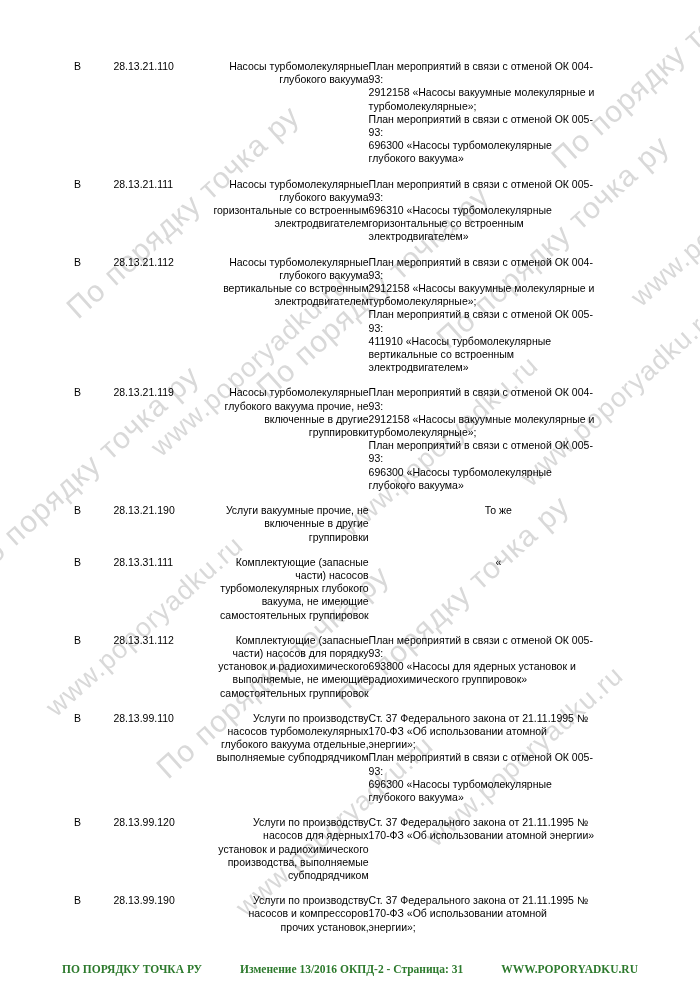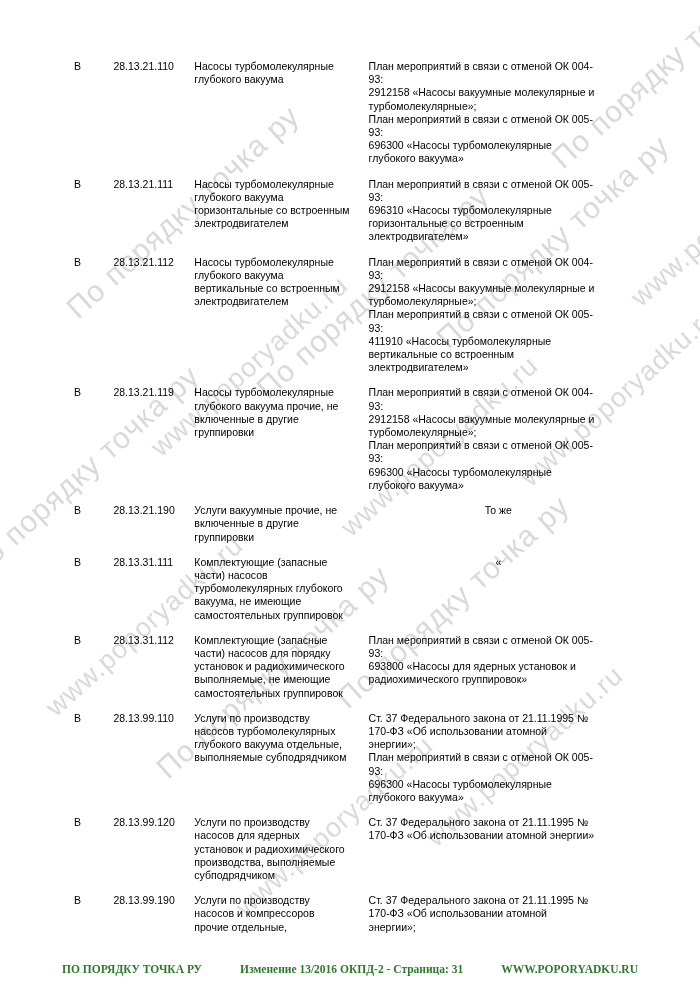--- a/index.html
+++ b/index.html
@@ -62,20 +62,21 @@
     width: 38px;
     padding-left: 6px;
   }
   td.c-code {
     width: 78px;
     white-space: nowrap;
   }
   td.c-name {
     width: 168px;
     padding-right: 10px;
+    text-align: right;
   }
   td.c-basis {
     width: 250px;
   }
   td.c-basis.centered {
     text-align: center;
   }
   .line { display: block; }
 
   
@@ -274,21 +275,21 @@
             <span class="line">Ст. 37 Федерального закона от 21.11.1995 №</span>
             <span class="line">170-ФЗ «Об использовании атомной энергии»</span>
           </td>
         </tr>
         <tr>
           <td class="c-mark">В</td>
           <td class="c-code">28.13.99.190</td>
           <td class="c-name">
             <span class="line">Услуги по производству</span>
             <span class="line">насосов и компрессоров</span>
-            <span class="line">прочие отдельные,</span>
+            <span class="line">прочих установок,</span>
           </td>
           <td class="c-basis">
             <span class="line">Ст. 37 Федерального закона от 21.11.1995 №</span>
             <span class="line">170-ФЗ «Об использовании атомной</span>
             <span class="line">энергии»;</span>
           </td>
         </tr>
       </tbody>
   </table>
 </div>

